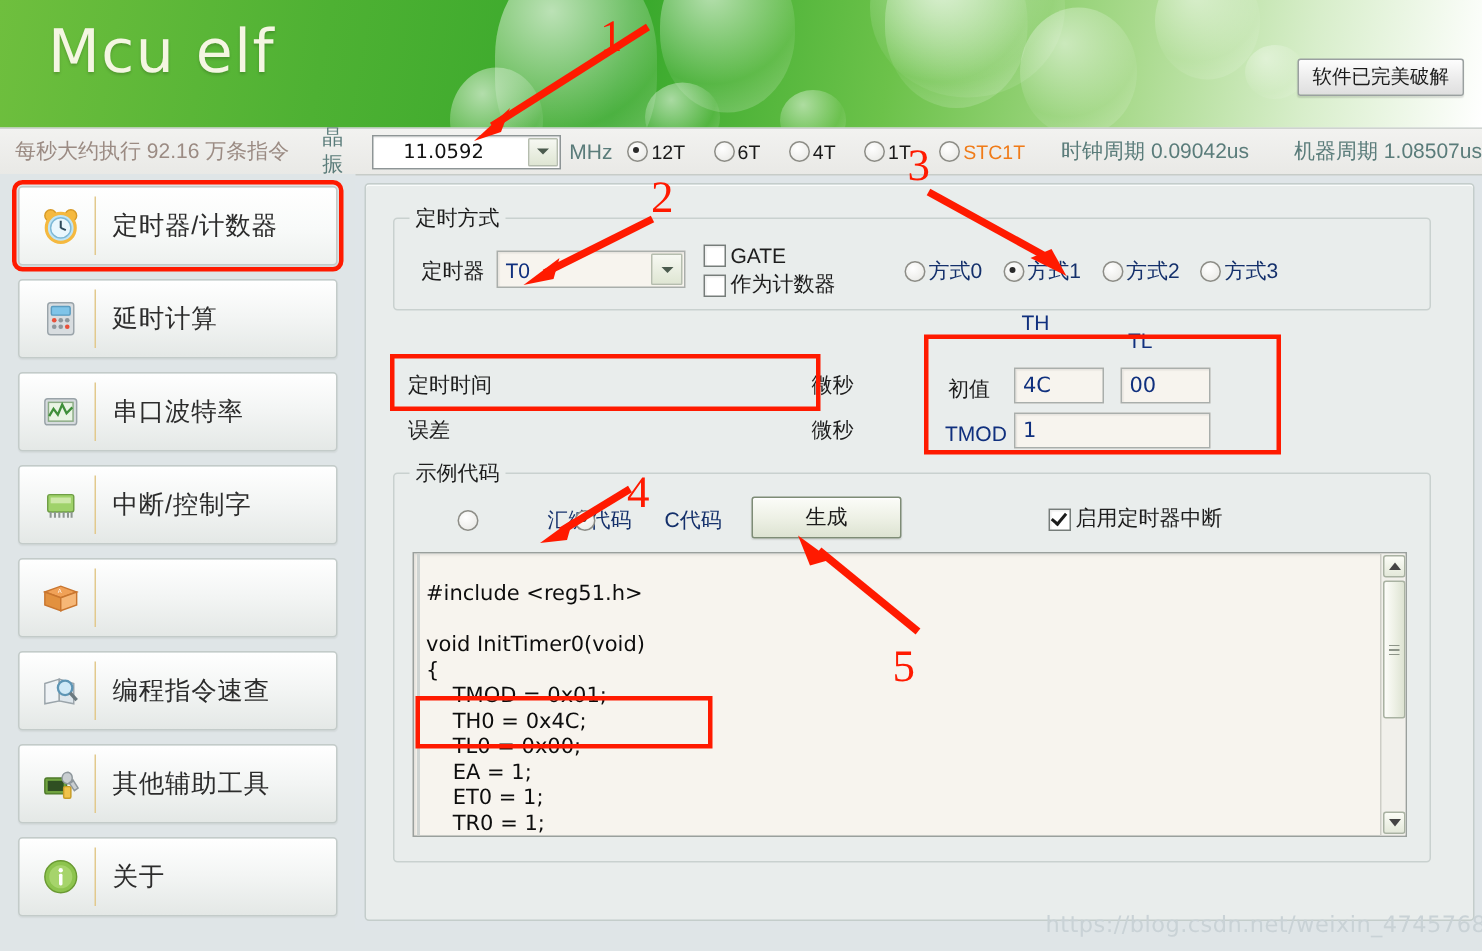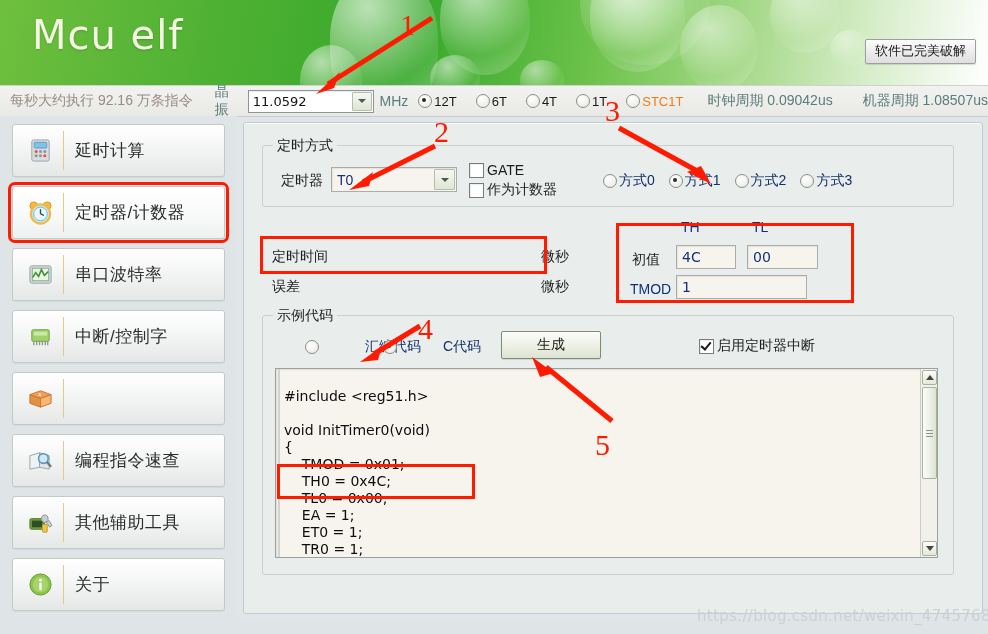--- a/index.html
+++ b/index.html
@@ -62,21 +62,21 @@
     display:flex;align-items:center;
   }
   #instr-text{margin-left:10px;font-size:14px;color:#9b8b83;white-space:nowrap;}
   #crystal-label{margin-left:22px;font-size:14px;color:#5a7c7a;}
   #crystal-combo{
     margin-left:5px;width:124px;height:21px;
     background:#fff;border:1px solid #8e9596;
     display:flex;align-items:center;position:relative;
     box-shadow:inset 0 1px 1px rgba(0,0,0,.08);
   }
-  #crystal-value{margin-left:4px;font-size:13px;color:#111;font-family:"DejaVu Sans","Liberation Sans",sans-serif;}
+  #crystal-value{margin-left:20px;font-size:13px;color:#111;font-family:"DejaVu Sans","Liberation Sans",sans-serif;}
   .combo-arrow{
     position:absolute;right:1px;top:1px;width:18px;height:17px;
     background:linear-gradient(#f6f8f2,#dfe6d3);
     border:1px solid #b5bdae;border-radius:1px;
     display:flex;align-items:center;justify-content:center;
   }
   .combo-arrow i{
     width:0;height:0;border-left:4px solid transparent;border-right:4px solid transparent;
     border-top:4px solid #4b5b4e;display:block;
   }
@@ -173,25 +173,25 @@
   #time-input{position:absolute;left:88px;top:120px;width:200px;height:24px;}
   #time-unit{position:absolute;left:297px;top:125px;}
   #err-label{position:absolute;left:28px;top:155px;}
   #err-input{position:absolute;left:88px;top:150px;width:200px;height:24px;}
   #err-unit{position:absolute;left:297px;top:155px;}
 
   #red-box-time{position:absolute;left:16px;top:113px;width:287px;height:38px;border:3px solid #ff1a00;box-sizing:border-box;}
   #red-box-init{position:absolute;left:372px;top:100px;width:238px;height:80px;border:3px solid #ff1a00;box-sizing:border-box;}
 
   .hdr-small{font-size:14px;color:#10307e;position:absolute;}
-  #th-head{left:437px;top:96px;}
+  #th-head{left:437px;top:84px;}
   #tl-head{left:508px;top:96px;}
   #init-label{position:absolute;left:388px;top:128px;}
   #th-input{position:absolute;left:432px;top:122px;width:60px;height:24px;}
-  #tl-input{position:absolute;left:503px;top:122px;width:71px;height:24px;}
+  #tl-input{position:absolute;left:503px;top:122px;width:60px;height:24px;}
   #tmod-label{position:absolute;left:386px;top:158px;font-size:14px;color:#10307e;}
   #tmod-input{position:absolute;left:432px;top:152px;width:131px;height:24px;}
 
   
   #asm-radio{position:absolute;left:42px;top:22px;}
   #c-radio{position:absolute;left:120px;top:22px;}
   #group-code .radio-item{font-size:14px;color:#14306b;gap:44px;}
   #generate-button{
     position:absolute;left:238px;top:15px;width:98px;height:26px;
     background:linear-gradient(#fbfcf8,#eef1e6 50%,#dde3d2);
@@ -302,46 +302,46 @@
       <span class="rad"></span>
       <span>STC1T</span>
     </span>
   </div>
   <span id="clock-period">时钟周期 0.09042us</span>
   <span id="machine-period">机器周期 1.08507us</span>
 </div>
 
 <div id="sidebar">
 
+  <div class="side-item" id="sidebar-item-timer">
+    <svg class="side-icon" viewBox="0 0 28 28">
+      <circle cx="7" cy="7" r="4" fill="#f5b93f" stroke="#d79a26"></circle>
+      <circle cx="21" cy="7" r="4" fill="#f5b93f" stroke="#d79a26"></circle>
+      <circle cx="14" cy="15.5" r="10" fill="#bfe4f5" stroke="#f5b93f" stroke-width="2.2"></circle>
+      <circle cx="14" cy="15.5" r="7" fill="#eaf7fd" stroke="#7fb9d6"></circle>
+      <line x1="14" y1="15.5" x2="14" y2="10.5" stroke="#2f4a5a" stroke-width="1.4"></line>
+      <line x1="14" y1="15.5" x2="17.5" y2="17" stroke="#2f4a5a" stroke-width="1.4"></line>
+    </svg>
+    <span class="sep"></span>
+    <span class="side-label">定时器/计数器</span>
+  </div>
+
   <div class="side-item">
     <svg class="side-icon" viewBox="0 0 28 28">
       <rect x="5" y="3" width="18" height="22" rx="2" fill="#d8dde0" stroke="#9aa4aa"></rect>
       <rect x="7.5" y="5.5" width="13" height="6" rx="1" fill="#7fc4e8" stroke="#5a9cc0"></rect>
       <circle cx="9.5" cy="15" r="1.6" fill="#e8513a"></circle>
         <circle cx="14" cy="15" r="1.6" fill="#8e979c"></circle>
       <circle cx="18.5" cy="15" r="1.6" fill="#8e979c"></circle>
         <circle cx="9.5" cy="19.5" r="1.6" fill="#8e979c"></circle>
       <circle cx="14" cy="19.5" r="1.6" fill="#8e979c"></circle>
         <circle cx="18.5" cy="19.5" r="1.6" fill="#e8513a"></circle>
     </svg>
     <span class="sep"></span>
     <span class="side-label">延时计算</span>
-  </div>
-
-  <div class="side-item" id="sidebar-item-timer">
-    <svg class="side-icon" viewBox="0 0 28 28">
-      <circle cx="7" cy="7" r="4" fill="#f5b93f" stroke="#d79a26"></circle>
-      <circle cx="21" cy="7" r="4" fill="#f5b93f" stroke="#d79a26"></circle>
-      <circle cx="14" cy="15.5" r="10" fill="#bfe4f5" stroke="#f5b93f" stroke-width="2.2"></circle>
-      <circle cx="14" cy="15.5" r="7" fill="#eaf7fd" stroke="#7fb9d6"></circle>
-      <line x1="14" y1="15.5" x2="14" y2="10.5" stroke="#2f4a5a" stroke-width="1.4"></line>
-      <line x1="14" y1="15.5" x2="17.5" y2="17" stroke="#2f4a5a" stroke-width="1.4"></line>
-    </svg>
-    <span class="sep"></span>
-    <span class="side-label">定时器/计数器</span>
   </div>
 
   <div class="side-item">
     <svg class="side-icon" viewBox="0 0 28 28">
       <rect x="3" y="5" width="22" height="18" rx="2" fill="#d6dbde" stroke="#99a3a8"></rect>
       <rect x="5.5" y="7.5" width="17" height="13" fill="#e9f4e4" stroke="#8aab84"></rect>
       <polyline points="6,17 9,12 12,16 15,9 18,15 22,11" fill="none" stroke="#3f8f3a" stroke-width="1.6"></polyline>
     </svg>
     <span class="sep"></span>
     <span class="side-label">串口波特率</span>

